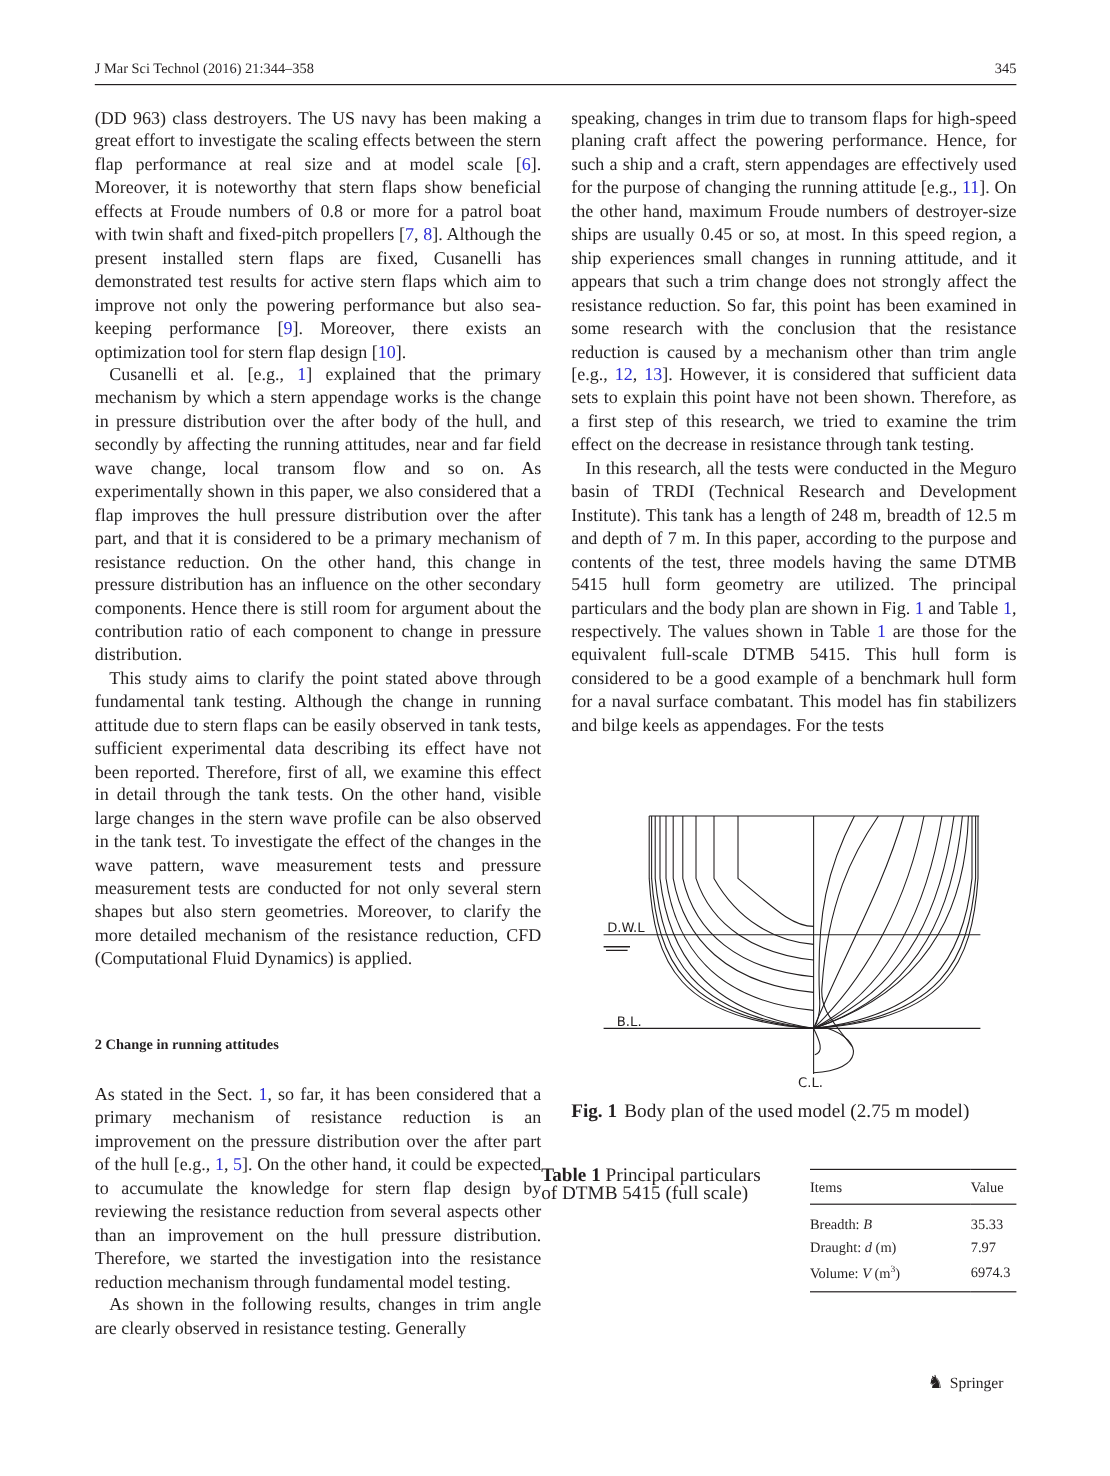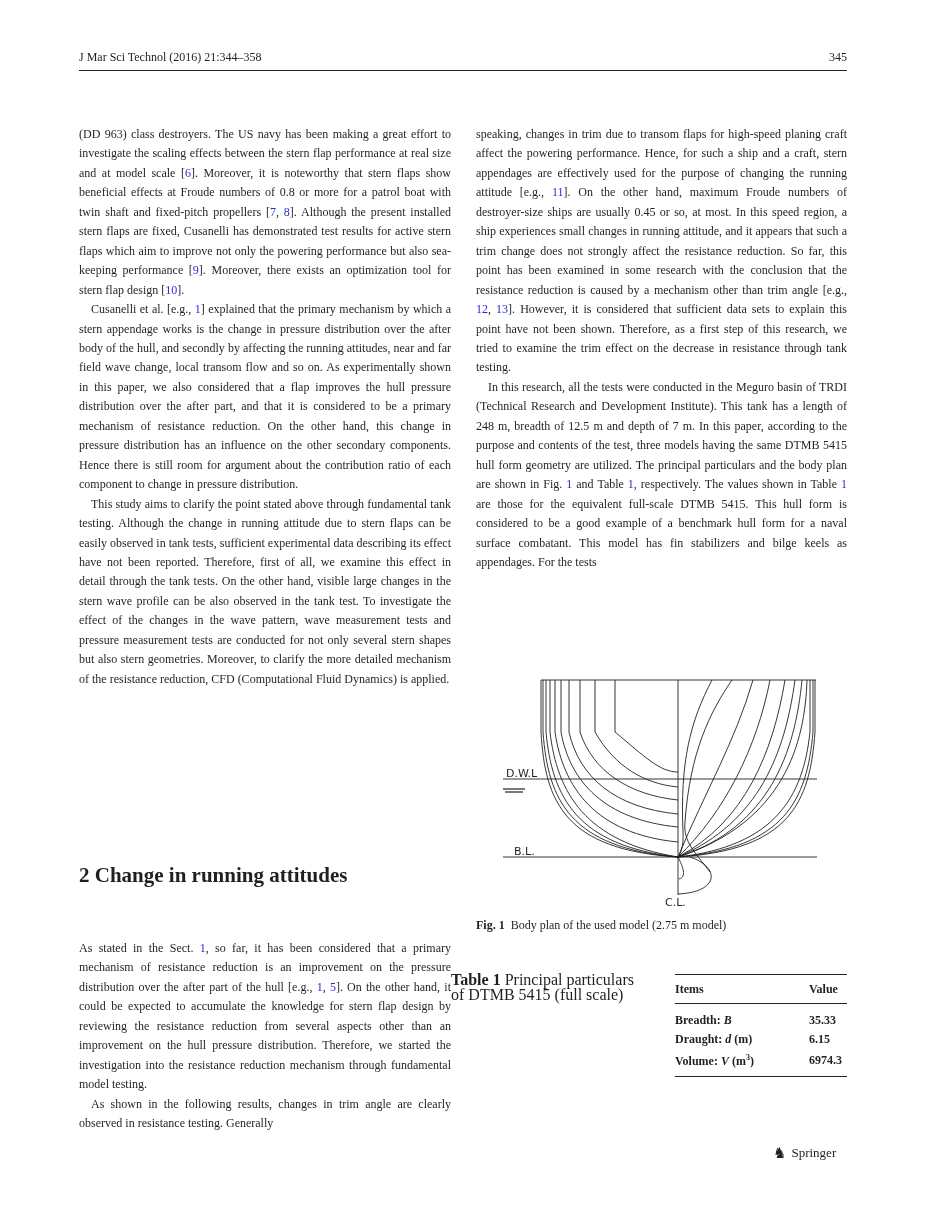--- a/index.html
+++ b/index.html
@@ -6,33 +6,33 @@
   body {
     width: 925px; height: 1230px; position: relative; overflow: hidden;
     font-family: "Liberation Serif", "DejaVu Serif", serif; color: #231f20;
   }
   .abs { position: absolute; }
   .running-head {
     left: 79px; top: 50px; width: 768px; font-size: 12px;
     display: flex; justify-content: space-between;
   }
   .head-rule { left: 79px; top: 70px; width: 768px; height: 0; border-top: 1.2px solid #231f20; }
-  .col { font-size: 12px; line-height: 19.45px; text-align: justify; hyphens: manual; margin-top: 35px; }
+  .col { font-size: 15px; line-height: 19.45px; text-align: justify; hyphens: manual; }
   .col p { margin: 0; }
   .col p.indent { text-indent: 12px; }
   .left-col { left: 79px; width: 372px; }
   .right-col { left: 476px; width: 371px; }
   .ref { color: #2b2bd6; }
-  .section-title { font-weight: bold; font-size: 21px; left: 79px; top: 863px; }
-  .fig-caption { left: 476px; top: 918px; font-size: 12px; }
+  .section-title { font-weight: bold; font-size: 12px; left: 79px; top: 863px; }
+  .fig-caption { left: 476px; top: 918px; font-size: 16px; }
   .fig-caption b { font-weight: bold; margin-right: 6px; }
   .tbl-caption { left: 451px; top: 972px; width: 185px; font-size: 16px; line-height: 15px; }
   .tbl-caption b { margin-right: 4px; }
   .tbl { left: 675px; top: 974px; width: 172px; font-size: 12px; border-collapse: collapse; }
-  .tbl th, .tbl td { font-weight: bold; text-align: left; padding: 0; height: 19.5px; vertical-align: middle; }
+  .tbl th, .tbl td { font-weight: normal; text-align: left; padding: 0; height: 19.5px; vertical-align: middle; }
   .tbl thead th { height: 28px; border-top: 1px solid #231f20; border-bottom: 1.5px solid #231f20; }
   .tbl tbody tr:first-child td { padding-top: 6px; height: 20px; }
   .tbl tbody tr:last-child td { border-bottom: 1.5px solid #231f20; padding-bottom: 4px; height: 22px; }
   .tbl .val { width: 38px; }
   .tbl i { font-style: italic; }
   .tbl sub { font-size: 8px; vertical-align: -2px; }
   .tbl sup { font-size: 8px; vertical-align: 5px; }
   .springer { left: 773px; top: 1145px; font-size: 13px; display: flex; align-items: center; gap: 5px; }
   .springer .logo { font-size: 15px; line-height: 1; }
   svg.bodyplan { position: absolute; left: 495px; top: 672px; }
@@ -127,21 +127,21 @@
       <th class="val">Value</th>
     </tr>
   </thead>
   <tbody id="tbl-body">
       <tr>
         <td>Breadth: <i>B</i></td>
         <td class="val">35.33</td>
       </tr>
       <tr>
         <td>Draught: <i>d</i> (m)</td>
-        <td class="val">6.15</td>
+        <td class="val">7.97</td>
       </tr>
       <tr>
         <td>Volume: <i>V</i> (m<sup>3</sup>)</td>
         <td class="val">6974.3</td>
       </tr>
     </tbody>
 </table>
 
 <div class="abs springer">
   <span class="logo">♞</span>

